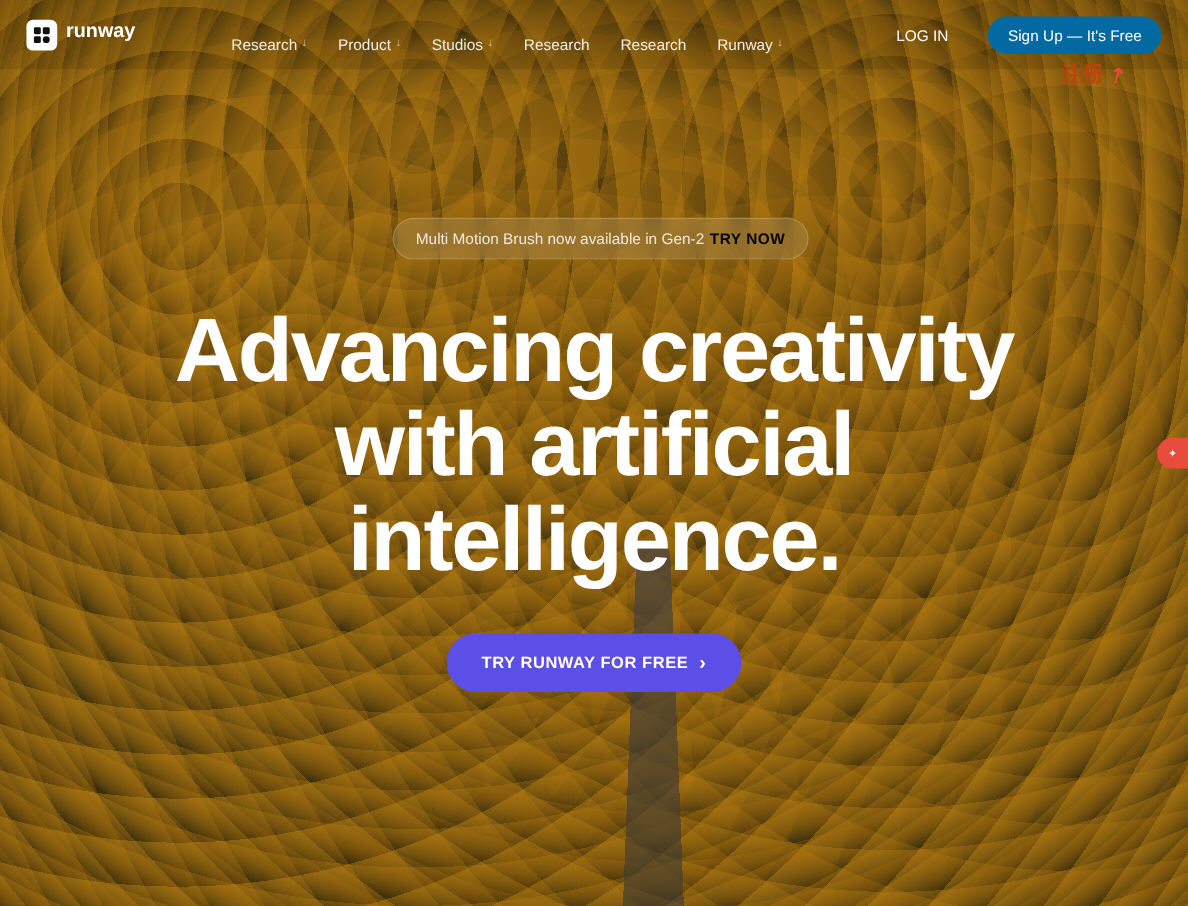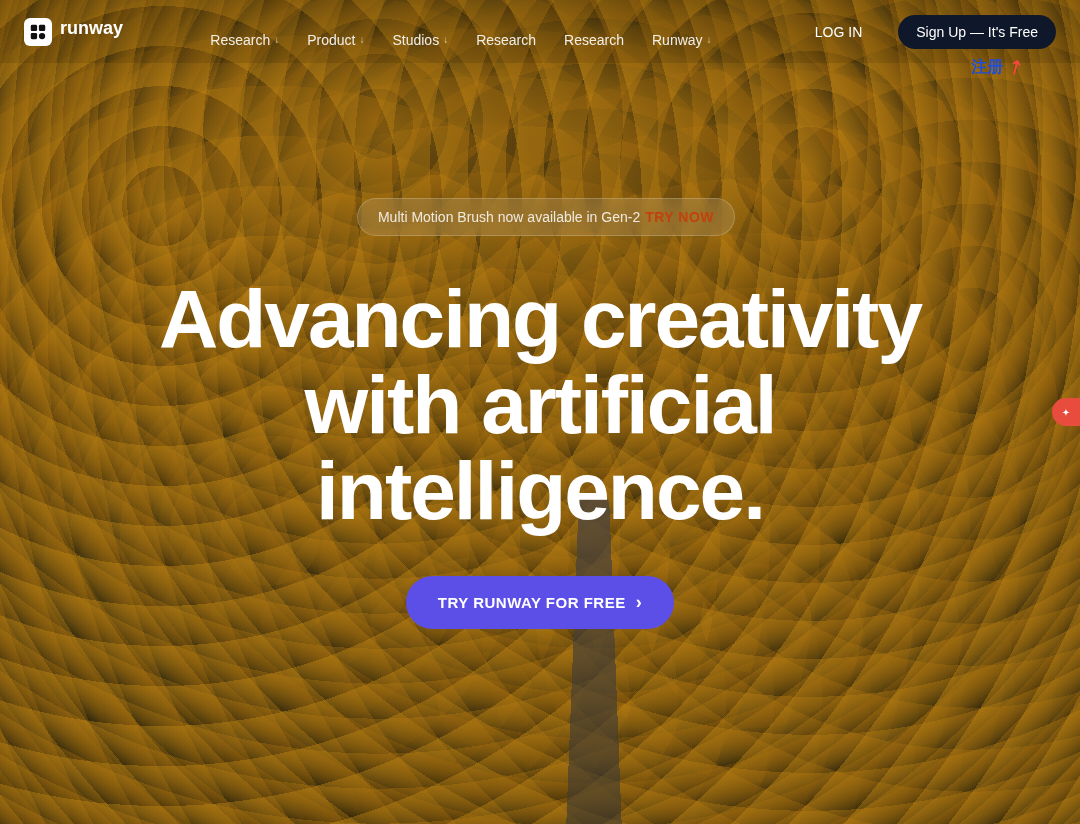--- a/index.html
+++ b/index.html
@@ -122,21 +122,21 @@
     .btn-login {
       color: white;
       font-size: 14px;
       padding: 8px 16px;
       cursor: pointer;
       border-radius: 6px;
       font-weight: 500;
     }
 
     .btn-signup {
-      background: #0f172a;
+      background: #0369a1;
       color: white;
       font-size: 14px;
       padding: 9px 18px;
       border-radius: 20px;
       cursor: pointer;
       font-weight: 500;
       border: none;
       white-space: nowrap;
     }
 
@@ -145,22 +145,22 @@
       position: absolute;
       top: 55px;
       right: 56px;
       z-index: 20;
       display: flex;
       align-items: center;
       gap: 4px;
     }
 
     .annotation-text {
-      color: #1d4ed8;
-      font-size: 16px;
+      color: #c2410c;
+      font-size: 19px;
       font-weight: bold;
     }
 
     .annotation-arrow {
       color: #ff4444;
       font-size: 20px;
       transform: rotate(-30deg);
       display: inline-block;
     }
 
@@ -188,21 +188,21 @@
       display: flex;
       align-items: center;
       gap: 5px;
       margin-bottom: 40px;
       color: rgba(255,255,255,0.85);
       font-size: 14px;
       margin-left: 12px;
     }
 
     .banner-cta {
-      color: #c2410c;
+      color: #000000;
       font-weight: 700;
       font-size: 14px;
       letter-spacing: 0.5px;
       cursor: pointer;
     }
 
     
     .headline {
       font-size: 82px;
       font-weight: 800;

